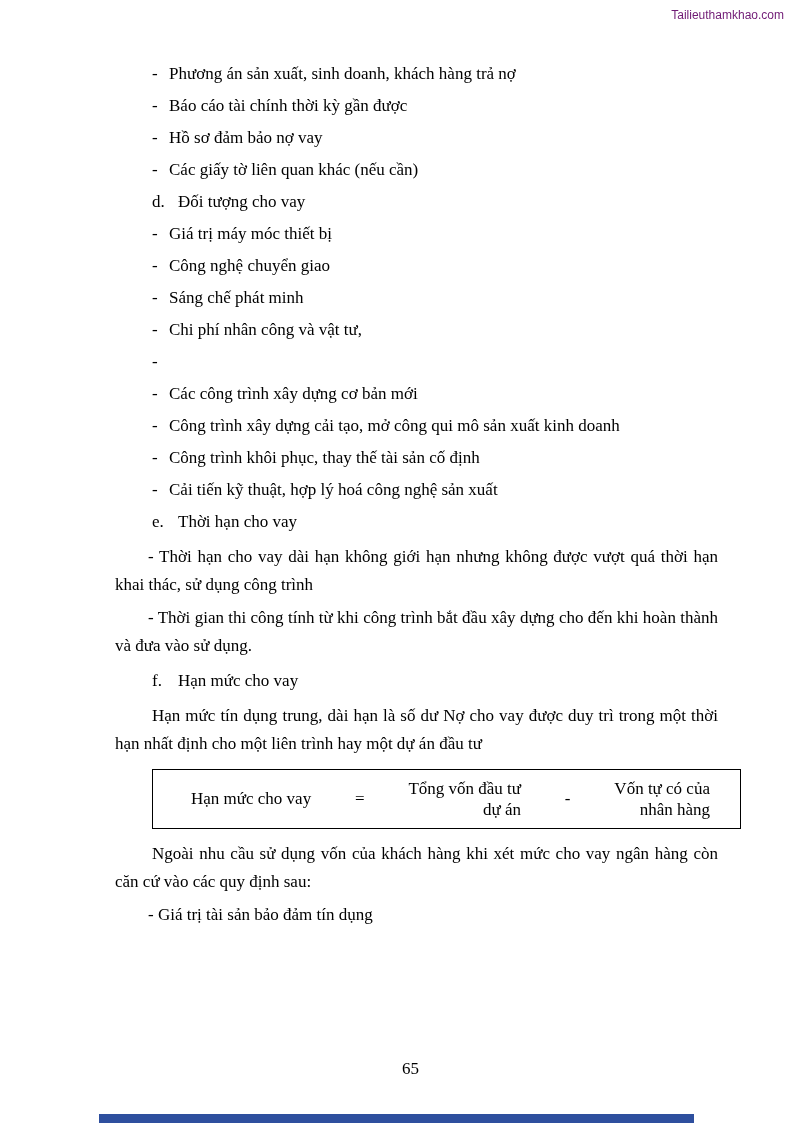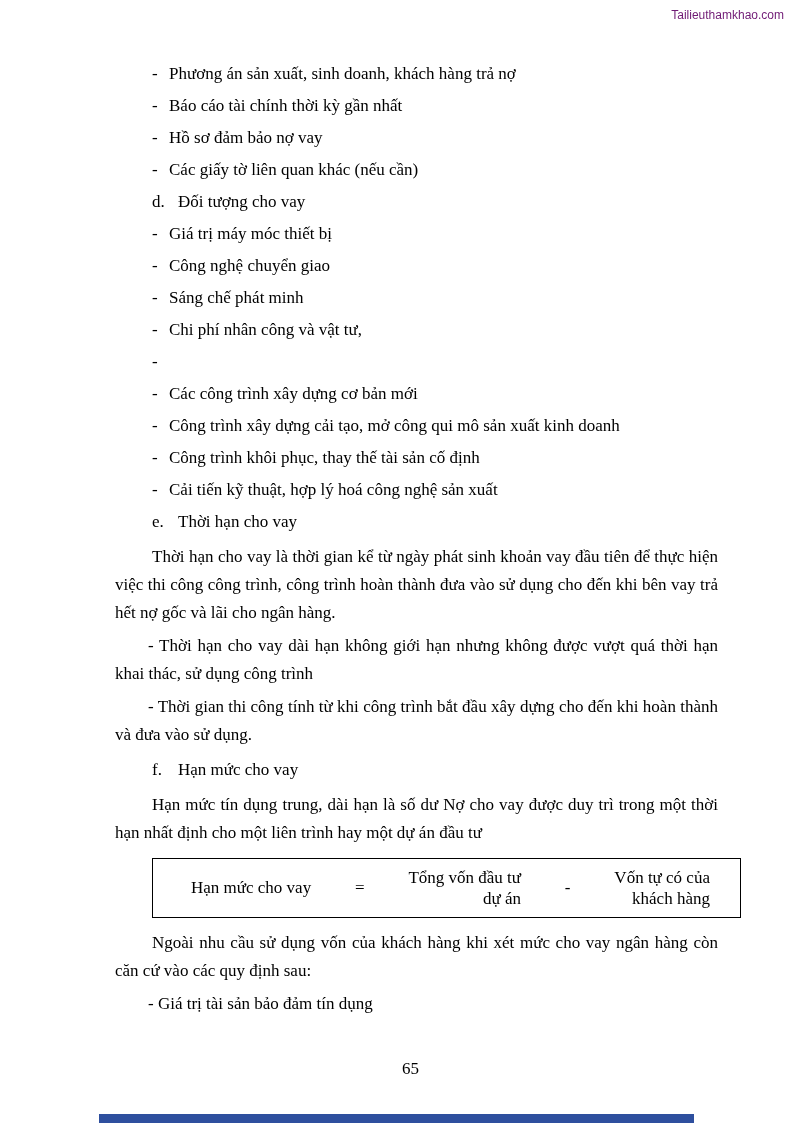--- a/index.html
+++ b/index.html
@@ -55,21 +55,21 @@
 
 <div class="doc">
 
   <div>
       <div class="block t-bullet">
         <span class="lead">-</span>
         <span class="txt">Phương án sản xuất, sinh doanh, khách hàng trả nợ</span>
       </div>
       <div class="block t-bullet">
         <span class="lead">-</span>
-        <span class="txt">Báo cáo tài chính thời kỳ gần nhất</span>
+        <span class="txt">Báo cáo tài chính thời kỳ gần được</span>
       </div>
       <div class="block t-bullet">
         <span class="lead">-</span>
         <span class="txt">Hồ sơ đảm bảo nợ vay</span>
       </div>
       <div class="block t-bullet">
         <span class="lead">-</span>
         <span class="txt">Các giấy tờ liên quan khác (nếu cần)</span>
       </div>
       <div class="block t-heading">
@@ -108,41 +108,40 @@
         <span class="txt">Công trình khôi phục, thay thế tài sản cố định</span>
       </div>
       <div class="block t-bullet">
         <span class="lead">-</span>
         <span class="txt">Cải tiến kỹ thuật, hợp lý hoá công nghệ sản xuất</span>
       </div>
       <div class="block t-heading">
         <span class="lead">e.</span>
         <span class="txt">Thời hạn cho vay</span>
       </div>
-      <div class="block t-para justify">Thời hạn cho vay là thời gian kể từ ngày phát sinh khoản vay đầu tiên để thực hiện việc thi công công trình, công trình hoàn thành đưa vào sử dụng cho đến khi bên vay trả hết nợ gốc và lãi cho ngân hàng.</div>
       <div class="block t-dash justify">- Thời hạn cho vay dài hạn không giới hạn nhưng không được vượt quá thời hạn khai thác, sử dụng công trình</div>
       <div class="block t-dash justify">- Thời gian thi công tính từ khi công trình bắt đầu xây dựng cho đến khi hoàn thành và đưa vào sử dụng.</div>
       <div class="block t-heading">
         <span class="lead">f.</span>
         <span class="txt">Hạn mức cho vay</span>
       </div>
       <div class="block t-para justify">Hạn mức tín dụng trung, dài hạn là số dư Nợ cho vay được duy trì trong một thời hạn nhất định cho một liên trình hay một dự án đầu tư</div>
     </div>
 
   <div class="formula">
     <span class="f-lhs">Hạn mức cho vay</span>
     <span class="f-op">=</span>
     <span class="f-term">
       <span>Tổng vốn đầu tư</span><br>
       <span>dự án</span>
     </span>
     <span class="f-op">-</span>
     <span class="f-term">
       <span>Vốn tự có của</span><br>
-      <span>khách hàng</span>
+      <span>nhân hàng</span>
     </span>
   </div>
 
   <div>
       <div class="block t-para justify">Ngoài nhu cầu sử dụng vốn của khách hàng khi xét mức cho vay ngân hàng còn căn cứ vào các quy định sau:</div>
       <div class="block t-dash">- Giá trị tài sản bảo đảm tín dụng</div>
     </div>
 
 </div>
 

